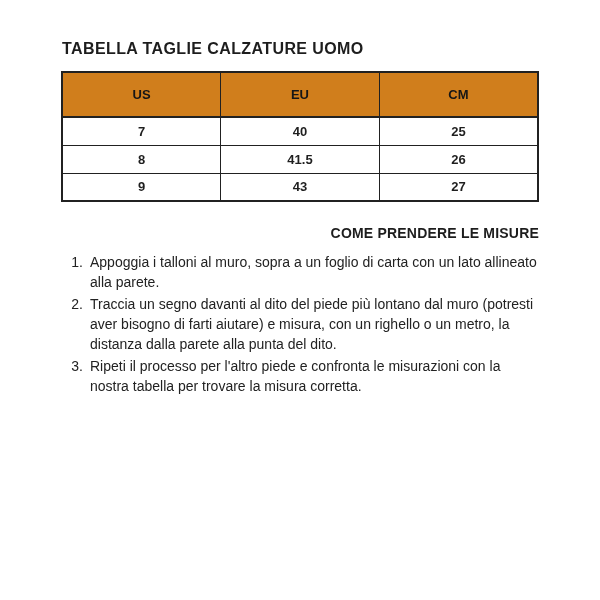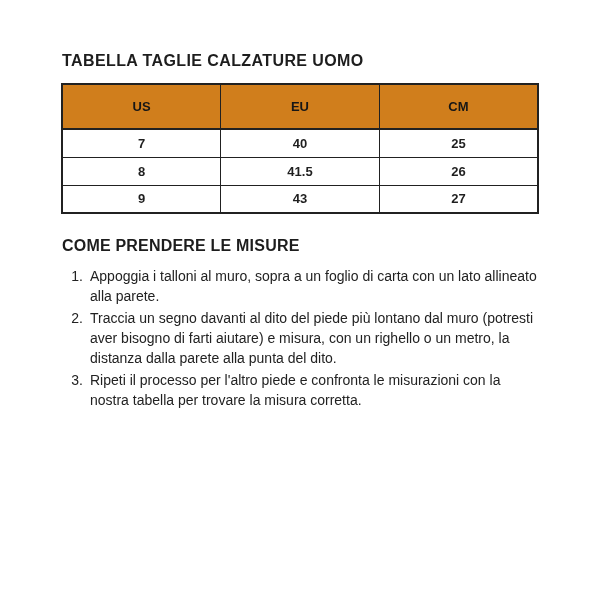--- a/index.html
+++ b/index.html
@@ -13,21 +13,21 @@
   .page {
     width: 600px; height: 600px;
     padding: 36px 61px 0 61px;
     background: #ffffff;
   }
   .page-title {
     font-size: 16px;
     font-weight: bold;
     letter-spacing: 0.4px;
     color: #1d1d1d;
-    margin: 16px 0 13px 1px;
+    margin: 4px 0 13px 1px;
   }
   table.size-table {
     width: 100%;
     border-collapse: collapse;
     border: 2px solid var(--border-color, #212121);
     table-layout: fixed;
   }
   table.size-table th {
     background: var(--header-bg, #D07E1C);
     height: 45px;
@@ -44,24 +44,25 @@
     font-size: 13px;
     font-weight: bold;
     text-align: center;
     vertical-align: middle;
     color: #1f1f1f;
     background: #ffffff;
     border: 1.5px solid var(--border-color, #212121);
   }
   .instructions-heading {
     margin: 23px 0 11px 1px;
-    font-size: 16px;
+    font-size: 14px;
     font-weight: bold;
     letter-spacing: 0.2px;
     color: #1d1d1d;
+    text-align: right;
   }
   ol.instructions-list {
     list-style: none;
     margin-left: 9px;
   }
   ol.instructions-list li {
     display: flex;
     font-size: 14px;
     line-height: 20px;
     margin-bottom: 2px;

